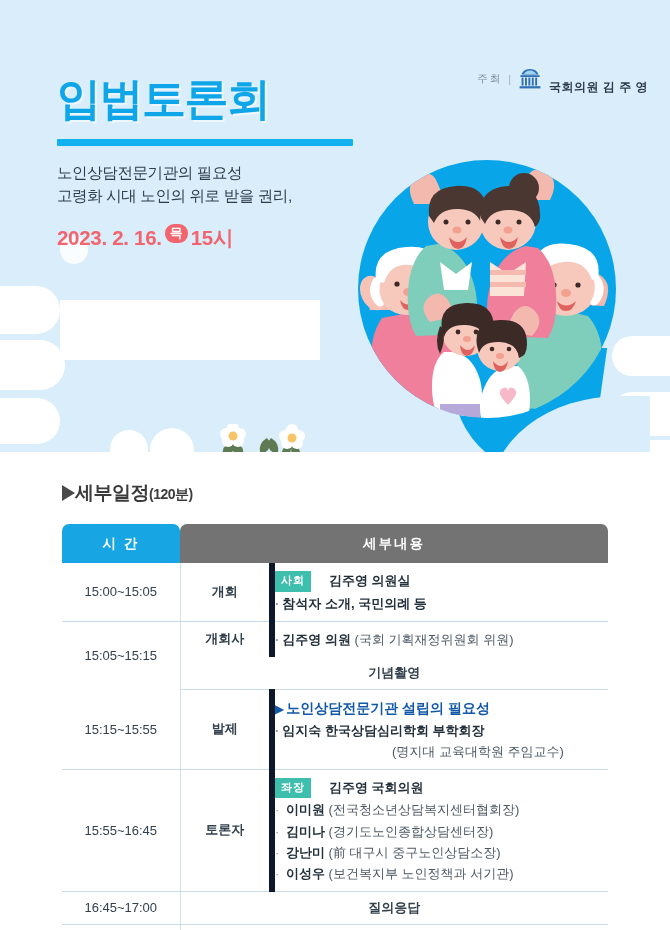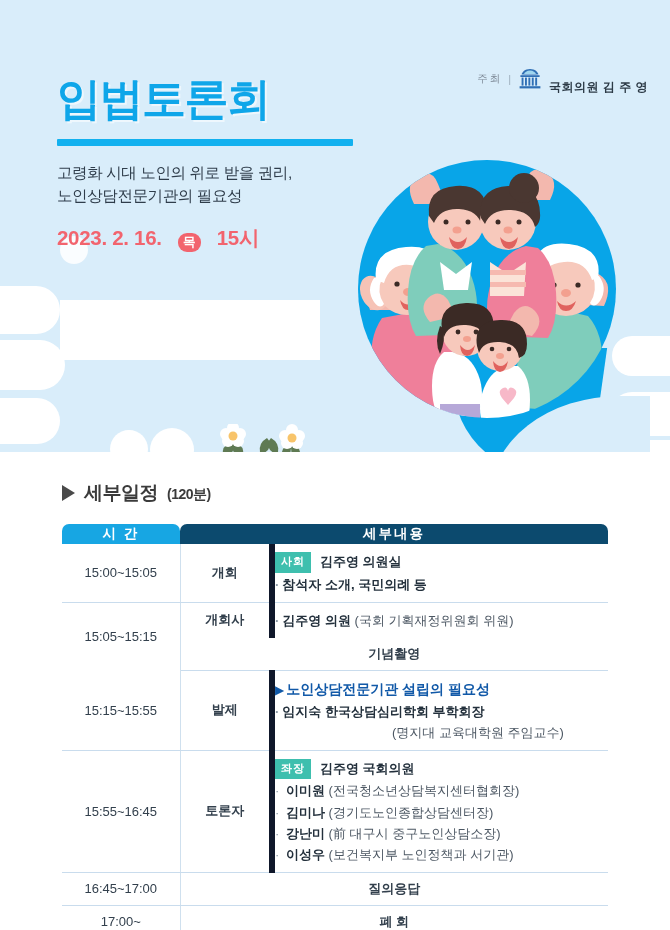--- a/index.html
+++ b/index.html
@@ -172,22 +172,22 @@
     letter-spacing: -0.4px;
   }
   .datetime {
     margin-top: 17px;
     font-size: 20.5px;
     font-weight: bold;
     color: #f2646e;
     letter-spacing: -0.3px;
     line-height: 1.35;
     display: flex;
-    align-items: flex-end;
-    gap: 16px;
+    align-items: flex-start;
+    gap: 3px;
     white-space: nowrap;
   }
   .day-badge {
     display: inline-flex;
     align-items: center;
     justify-content: center;
     width: 23px;
     height: 19px;
     border-radius: 9px;
     background: #f2646e;
@@ -203,21 +203,20 @@
     letter-spacing: -0.5px;
   }
 
   
   .schedule-head {
     position: absolute;
     left: 62px;
     top: 480px;
     display: flex;
     align-items: baseline;
-    gap: 9px;
   }
   .tri {
     width: 0; height: 0;
     border-left: 13px solid #4a4a4a;
     border-top: 8px solid transparent;
     border-bottom: 8px solid transparent;
     position: relative;
     top: 2px;
   }
   .schedule-title {
@@ -235,35 +234,35 @@
 
   table.agenda {
     position: absolute;
     left: 62px;
     top: 524px;
     width: 546px;
     border-collapse: collapse;
     table-layout: fixed;
   }
   table.agenda th {
-    height: 20px;
+    height: 39px;
     font-size: 13.5px;
     font-weight: bold;
     color: #ffffff;
     letter-spacing: 2px;
     padding: 0;
   }
   th.th-time {
     background: #17a6e3;
     border-top-left-radius: 7px;
     border-top-right-radius: 7px;
     width: 118px;
   }
   th.th-detail {
-    background: #0c4a6e;
+    background: #737373;
     border-top-left-radius: 7px;
     border-top-right-radius: 7px;
   }
 
   table.agenda td {
     border-bottom: 1px solid #c9dced;
     font-size: 13px;
     color: #33404d;
     padding: 7px 0;
     vertical-align: middle;
@@ -298,21 +297,21 @@
   tr.nb td { border-bottom: none; }
 
   .badge {
     display: inline-block;
     background: #3ebfae;
     color: #ffffff;
     font-size: 11px;
     font-weight: bold;
     letter-spacing: 1px;
     padding: 1px 6px 2px;
-    margin-right: 9px;
+    margin-right: 18px;
     position: relative;
     top: -1px;
   }
   .bold { font-weight: bold; color: #23303c; }
   .dot-line { white-space: nowrap; }
   .dot-line::before {
     content: "·";
     color: #8a97a4;
     margin-right: 3px;
   }
@@ -491,22 +490,22 @@
       <rect x="2.6" y="18.2" width="20.8" height="2.2" fill="#2f6fb5"></rect>
       <path d="M13 2.4 C9.8 2.4 7.6 4.2 7 6 L19 6 C18.4 4.2 16.2 2.4 13 2.4 Z" fill="#9fd6ef"></path>
     </svg>
     <span class="sponsor-name">국회의원 김 주 영</span>
   </div>
 
   <div class="title-block">
     <div class="title-accent">입법토론회</div>
     <div class="rule"></div>
     <div class="subtitle">
+      <div>노인상담전문기관의 필요성</div>
       <div>고령화 시대 노인의 위로 받을 권리,</div>
-      <div>노인상담전문기관의 필요성</div>
     </div>
     <div class="datetime">
       <span>2023.  2.  16.</span>
       <span class="day-badge">목</span>
       <span>15시</span>
     </div>
   </div>
 
   <div class="schedule-head">
     <span class="tri"></span>

